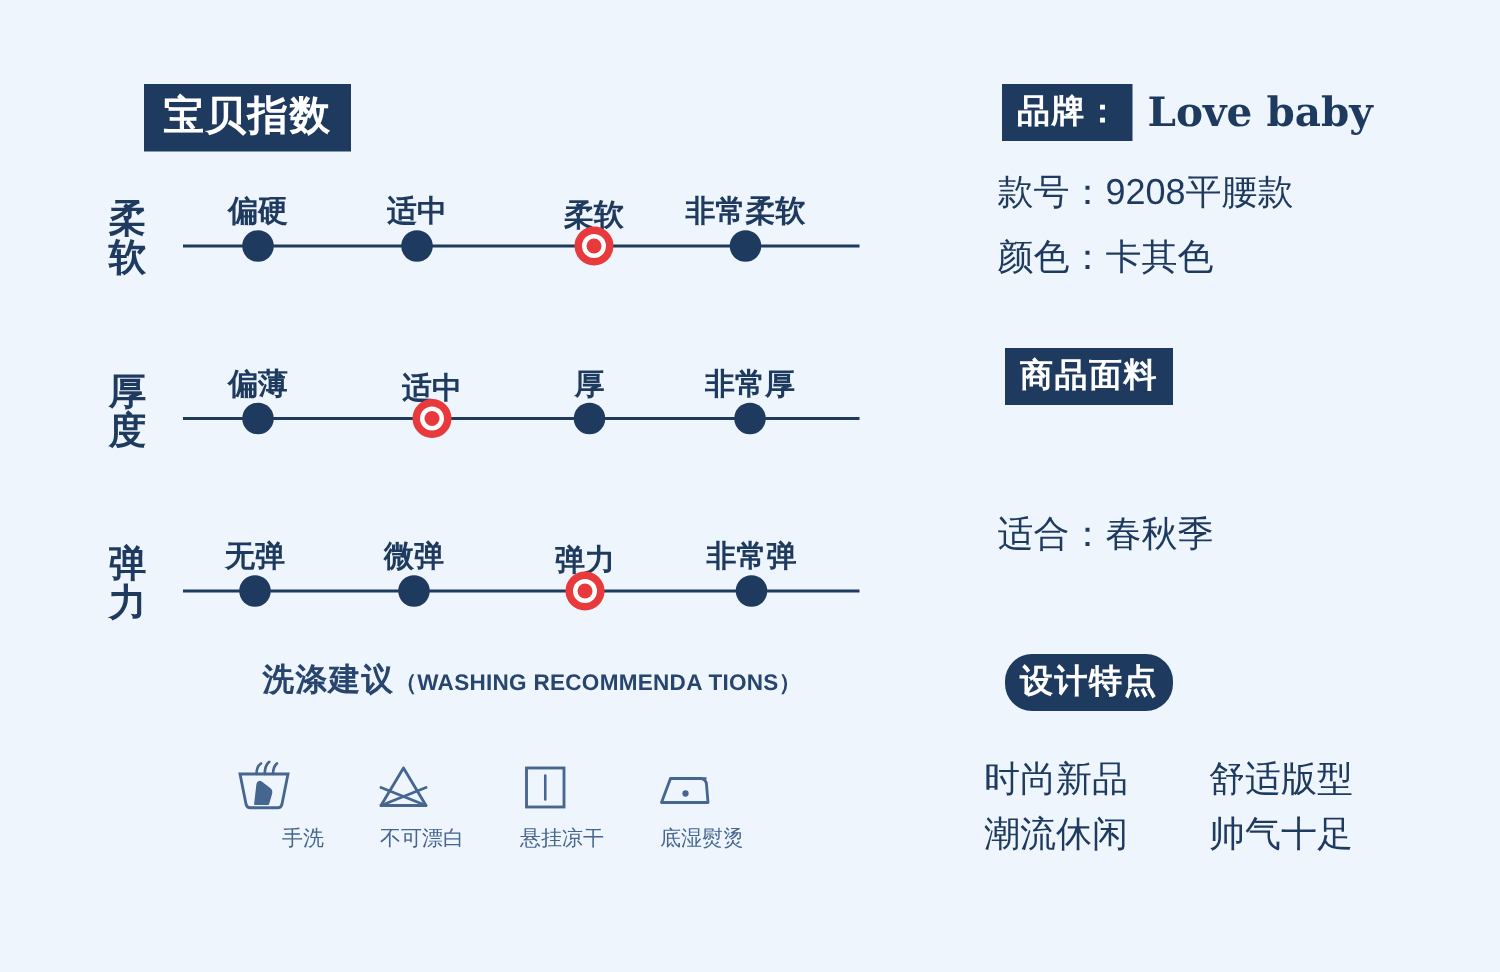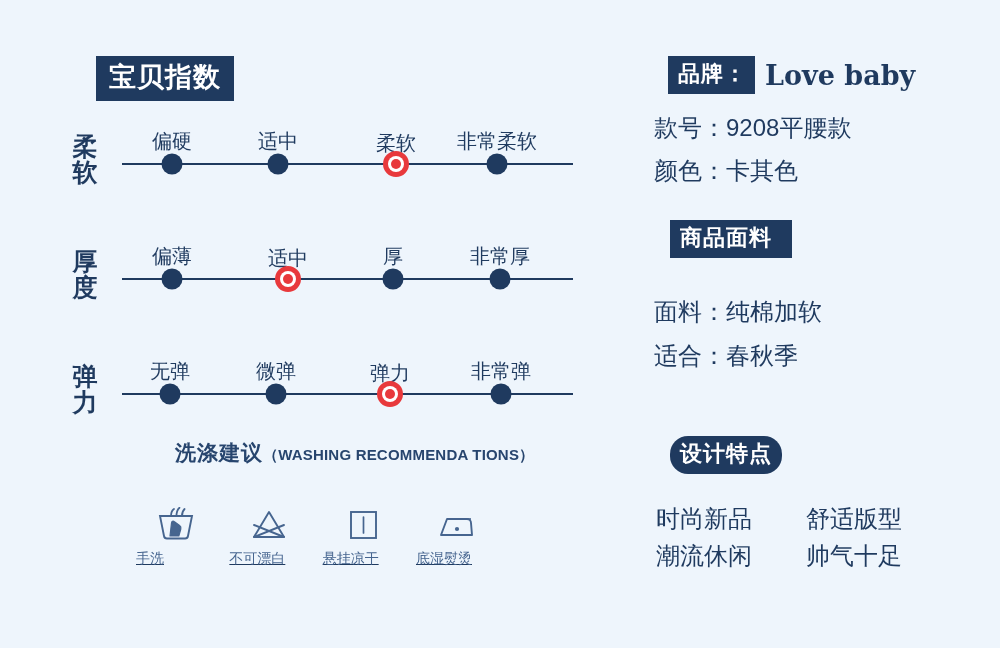--- a/index.html
+++ b/index.html
@@ -111,21 +111,21 @@
     border-radius: 50%;
     background: #e8393c;
     box-shadow: 0 0 0 3px #ffffff;
   }
   .tick .tick-label {
     position: absolute;
     left: 50%;
     bottom: 20px;
     transform: translateX(-50%);
     font-size: 20px;
-    font-weight: normal;
+    font-weight: bold;
     white-space: nowrap;
     color: #1f3a5f;
   }
 
   
   .wash-head {
     position: absolute;
     left: 144px;
     top: 439px;
     white-space: nowrap;
@@ -146,22 +146,21 @@
   .wash-icons {
     position: absolute;
     left: 136px;
     top: 504px;
     width: 360px;
     display: flex;
     justify-content: space-between;
   }
   .wash-item {
     width: 80px;
-    text-align: left;
-    text-decoration: underline;
+    text-align: right;
   }
   .wash-item .glyph {
     height: 42px;
     display: flex;
     align-items: center;
     justify-content: center;
   }
   .wash-item .cap {
     margin-top: 4px;
     font-size: 14px;
@@ -191,34 +190,34 @@
   .brand-name {
     margin-left: 10px;
     font-size: 27px;
     font-weight: bold;
     font-family: "DejaVu Serif", "Liberation Serif", serif;
     color: #1f3a5f;
     letter-spacing: 0px;
   }
   .info-line {
     position: absolute;
-    left: 34px;
+    left: 45px;
     font-size: 24px;
     color: #1f3a5f;
     white-space: nowrap;
   }
   .info-line.l1 { top: 112px; }
   .info-line.l2 { top: 155px; }
 
   .sec-fabric-title {
     position: absolute;
     left: 50px;
-    top: 220px;
+    top: 232px;
     font-size: 22px;
-    padding: 7px 20px 9px 10px;
+    padding: 7px 10px 9px 10px;
   }
   .info-line.l3 { top: 296px; }
   .info-line.l4 { top: 340px; }
 
   .sec-design-title {
     position: absolute;
     left: 50px;
     top: 436px;
     font-size: 22px;
     padding: 7px 10px 9px 10px;
@@ -372,21 +371,20 @@
 
     <div class="brand-line">
       <span class="badge">品牌：</span>
       <span class="brand-name">Love baby</span>
     </div>
 
     <div class="info-line l1">款号：9208平腰款</div>
     <div class="info-line l2">颜色：卡其色</div>
 
     <div class="badge sec-fabric-title">商品面料</div>
-    <div class="info-line l3">面料：纯棉加软</div>
     <div class="info-line l4">适合：春秋季</div>
 
     <div class="badge sec-design-title">设计特点</div>
 
     <div class="feat-row f2">
       <span class="c1">潮流休闲</span>
       <span class="c2">帅气十足</span>
     </div>
     <div class="feat-row f1">
       <span class="c1">时尚新品</span>

